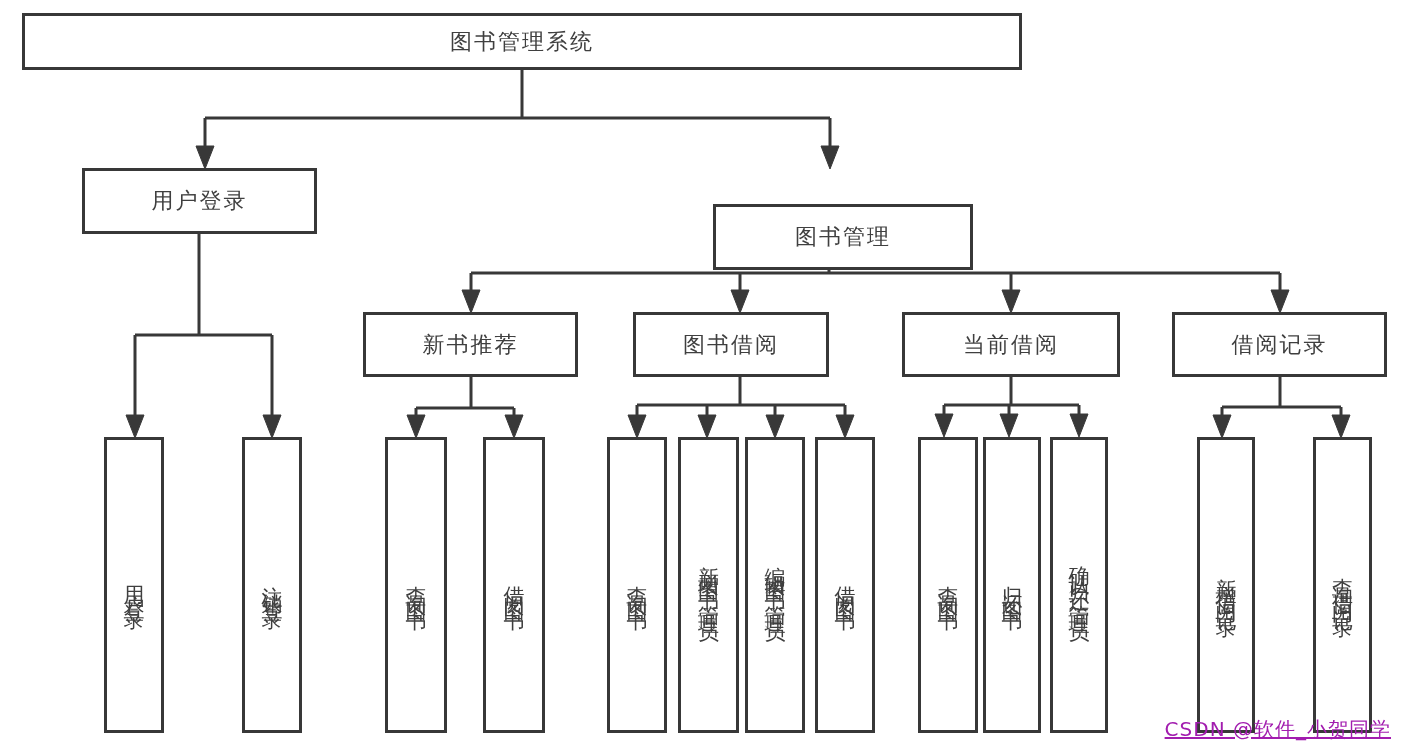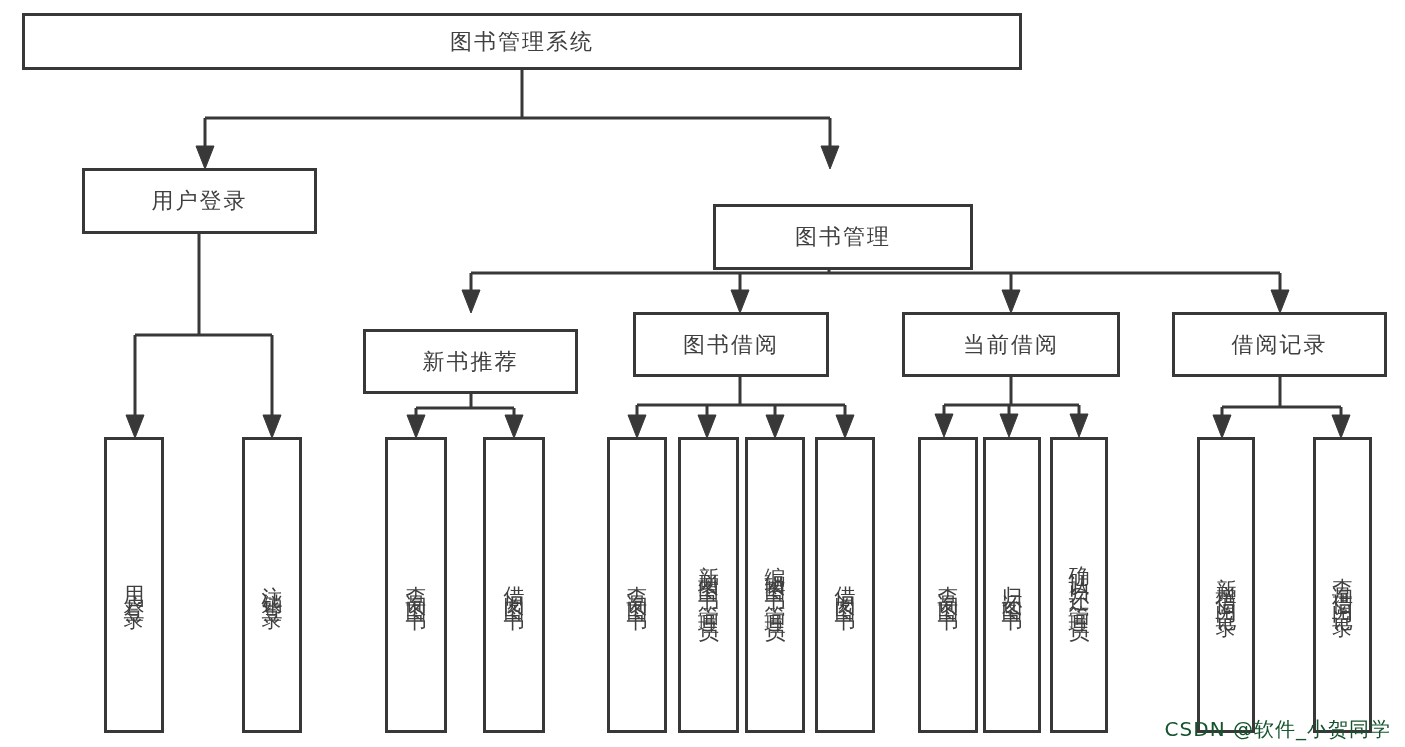--- a/index.html
+++ b/index.html
@@ -27,24 +27,25 @@
     writing-mode:vertical-rl;
     text-orientation:mixed;
     font-size:21px;
     letter-spacing:8px;
     white-space:nowrap;
   }
   .watermark{
     position:absolute;
     right:14px;bottom:4px;
     font-size:20px;
-    color:#14532d;
+    color:#a21caf;
     letter-spacing:1px;
     z-index:3;
     white-space:nowrap;
+    text-decoration:underline;
   }
 </style>
 </head>
 <body>
 
 <div id="canvas">
 
   <svg class="connectors" width="1405" height="747" viewBox="0 0 1405 747">
     <path class="line" d="M522 70 V118 M205 118 H830 M205 118 V150 M830 118 V150
       M199 234 V335 M135 335 H272 M135 335 V418 M272 335 V418
@@ -78,21 +79,21 @@
     <span class="h-label">图书管理系统</span>
   </div>
 
   <div class="box" style="left:82px;top:168px;width:235px;height:66px;">
     <span class="h-label">用户登录</span>
   </div>
   <div class="box" style="left:713px;top:168px;width:260px;height:66px;margin-top:36px;">
     <span class="h-label">图书管理</span>
   </div>
 
-  <div class="box" style="left:363px;top:329px;width:215px;height:65px;align-items:center;">
+  <div class="box" style="left:363px;top:312px;width:215px;height:65px;align-items:center;">
     <span class="h-label">新书推荐</span>
   </div>
   <div class="box" style="left:633px;top:312px;width:196px;height:65px;">
     <span class="h-label">图书借阅</span>
   </div>
   <div class="box" style="left:902px;top:312px;width:218px;height:65px;text-align:center;">
     <span class="h-label">当前借阅</span>
   </div>
   <div class="box" style="left:1172px;top:312px;width:215px;height:65px;">
     <span class="h-label">借阅记录</span>

